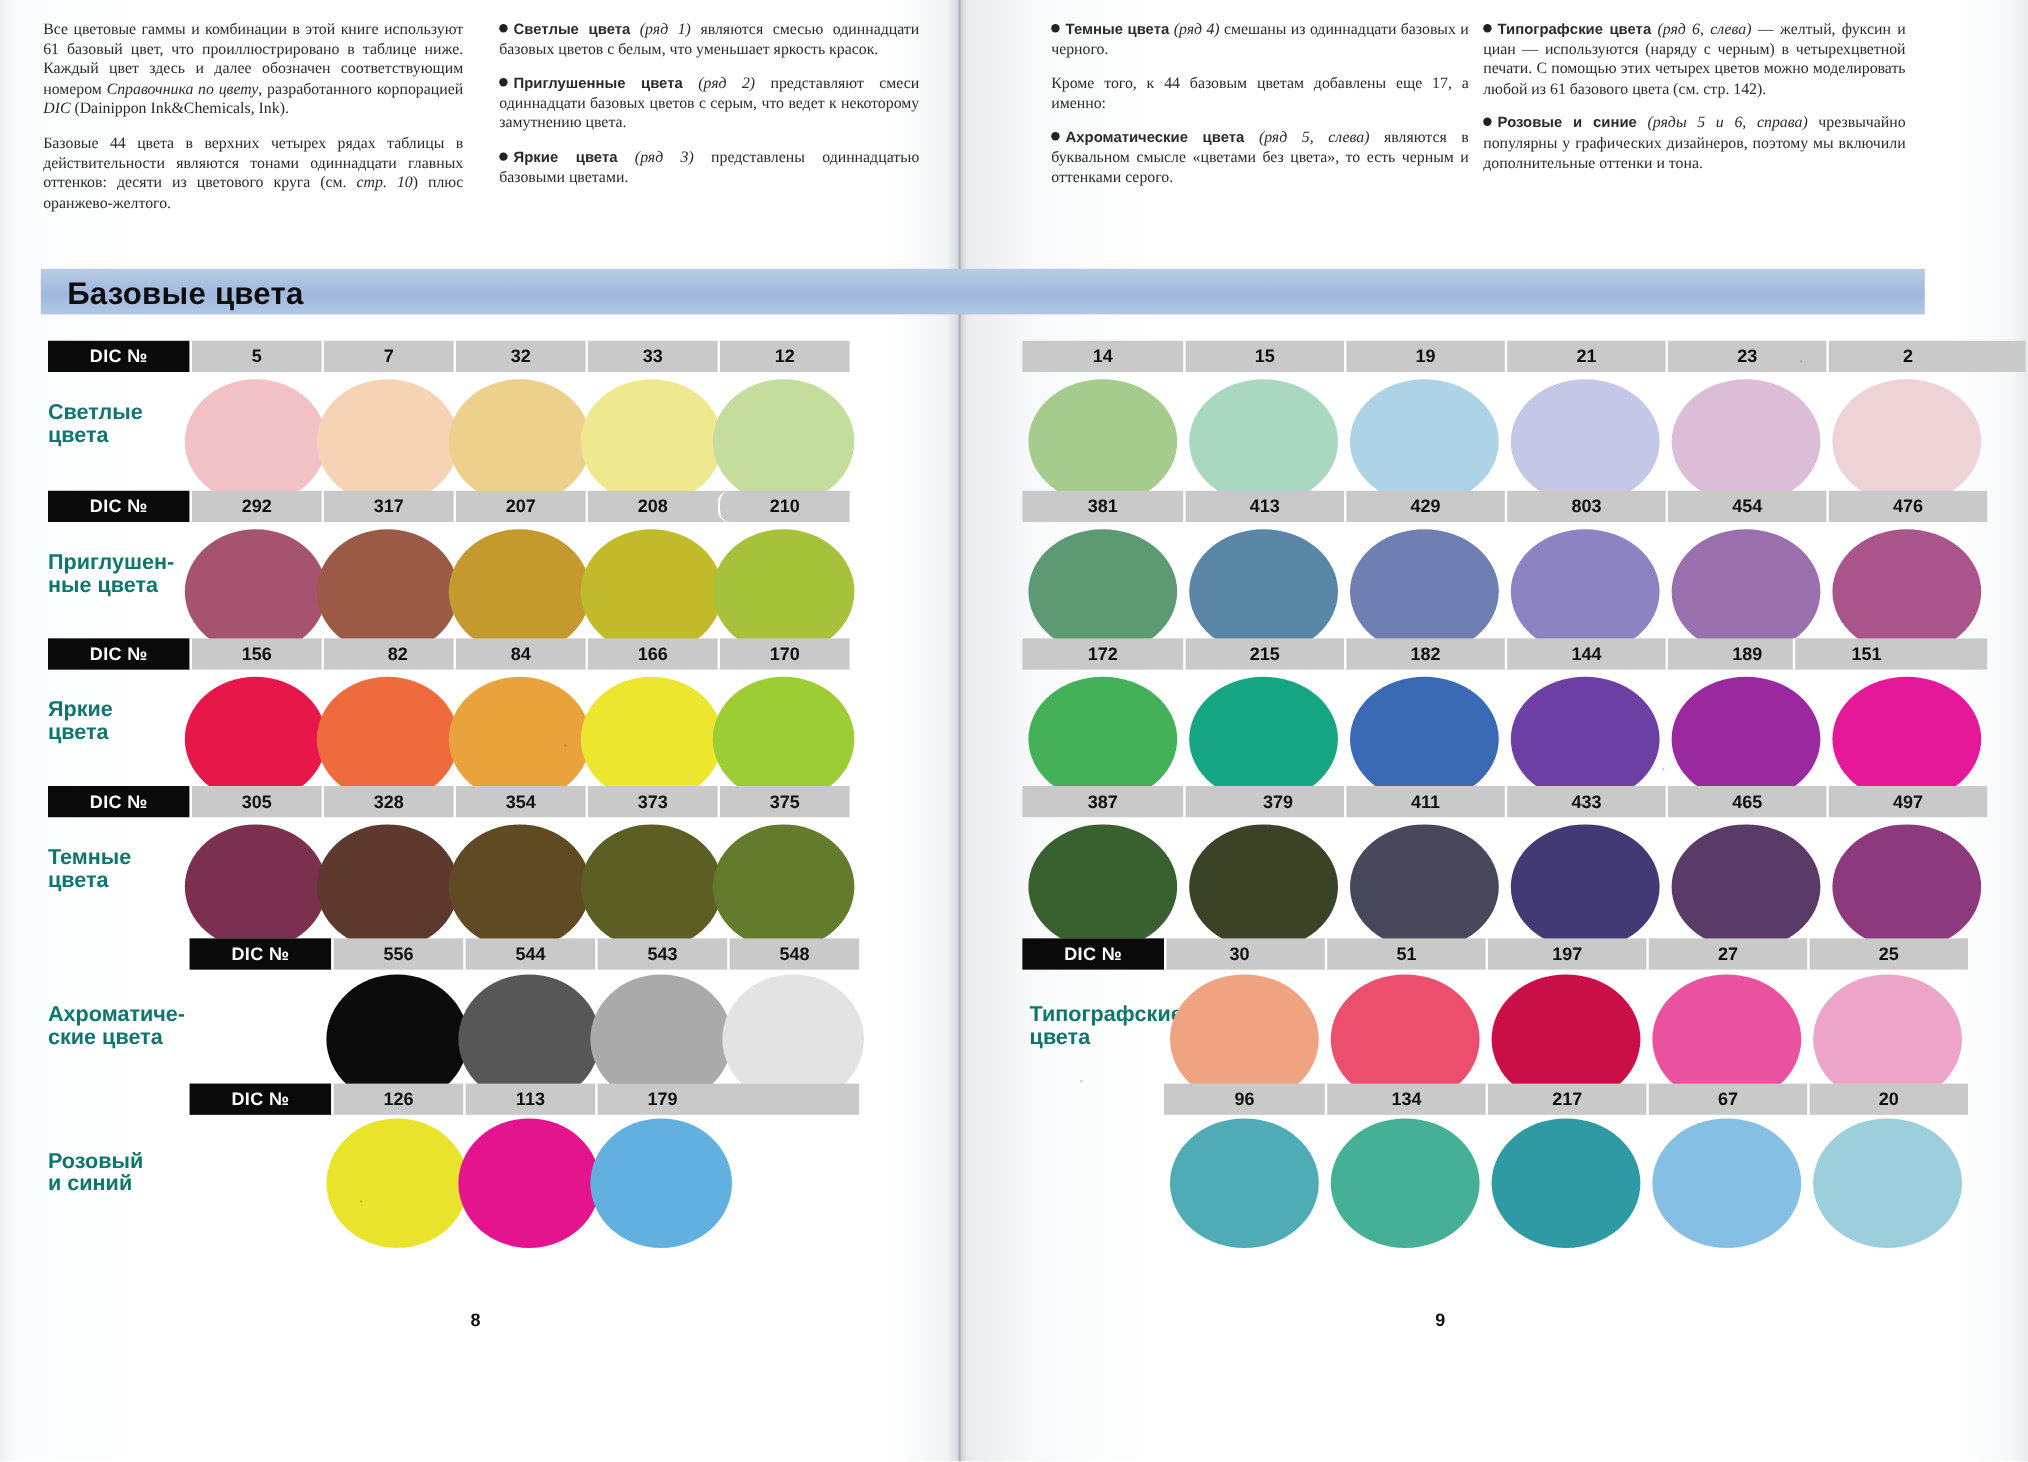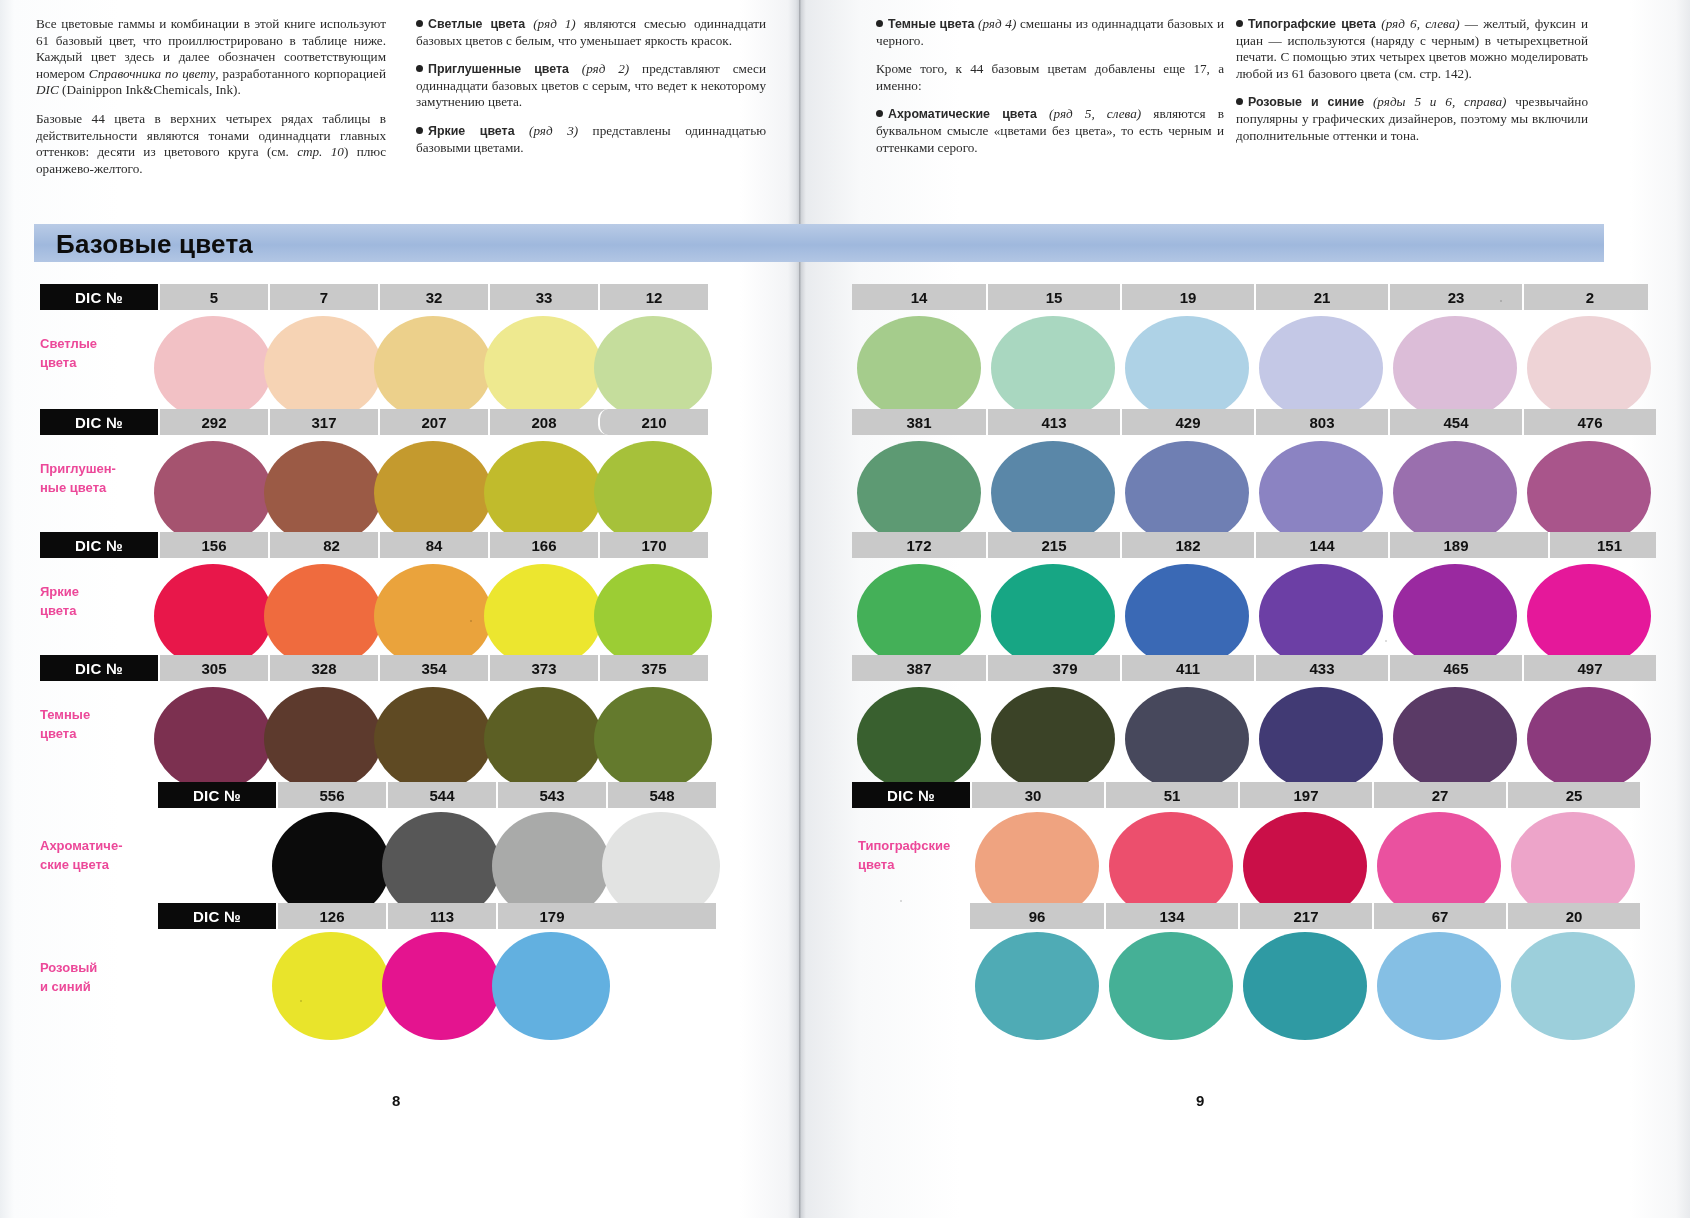--- a/index.html
+++ b/index.html
@@ -61,22 +61,22 @@
   .dicbar .cell{
     position:absolute;top:0;height:26px;
     font-family:"Liberation Sans",sans-serif;font-weight:bold;font-size:15px;
     color:#111;display:flex;align-items:center;justify-content:center;
     border-left:2px solid #ffffff;box-sizing:border-box;
   }
   .dicbar .cell:first-of-type{border-left:none;}
 
   .rowlabel{
     position:absolute;
-    font-family:"Liberation Sans",sans-serif;font-weight:bold;font-size:13px;
-    line-height:19px;color:#ec4899;
+    font-family:"Liberation Sans",sans-serif;font-weight:bold;font-size:18px;
+    line-height:19px;color:#0f766e;
   }
 
   .swatch{position:absolute;border-radius:50%;}
 
   
   .pageno{
     position:absolute;font-family:"Liberation Sans",sans-serif;font-weight:bold;
     font-size:15px;color:#111;
   }
   .pn-left{left:392px;top:1092px;}
@@ -121,21 +121,21 @@
 
 <div class="chart" id="chart">
     <div class="dicbar" style="left: 40px; top: 284px; width: 668px;">
       <div class="lbl">DIC №</div>
       <div class="cell" style="left: 118px; width: 110px;">5</div>
       <div class="cell" style="left: 228px; width: 110px;">7</div>
       <div class="cell" style="left: 338px; width: 110px;">32</div>
       <div class="cell" style="left: 448px; width: 110px;">33</div>
       <div class="cell" style="left: 558px; width: 110px;">12</div>
     </div>
-    <div class="dicbar" style="left: 852px; top: 284px; width: 796px;">
+    <div class="dicbar" style="left: 852px; top: 284px; width: 796px; padding-left: 40px;">
       <div class="cell" style="left: 0px; width: 134px;">14</div>
       <div class="cell" style="left: 134px; width: 134px;">15</div>
       <div class="cell" style="left: 268px; width: 134px;">19</div>
       <div class="cell" style="left: 402px; width: 134px;">21</div>
       <div class="cell" style="left: 536px; width: 134px;">23</div>
       <div class="cell" style="left: 670px; width: 134px;">2</div>
     </div>
     <div class="rowlabel" style="left: 40px; top: 334px; width: 118px;">
       <div>Светлые</div>
       <div>цвета</div>
@@ -189,21 +189,21 @@
       <div class="cell" style="left: 338px; width: 110px;">84</div>
       <div class="cell" style="left: 448px; width: 110px;">166</div>
       <div class="cell" style="left: 558px; width: 110px;">170</div>
     </div>
     <div class="dicbar" style="left: 852px; top: 532px; width: 804px;">
       <div class="cell" style="left: 0px; width: 134px;">172</div>
       <div class="cell" style="left: 134px; width: 134px;">215</div>
       <div class="cell" style="left: 268px; width: 134px;">182</div>
       <div class="cell" style="left: 402px; width: 134px;">144</div>
       <div class="cell" style="left: 536px; width: 134px;">189</div>
-      <div class="cell" style="left: 696px; width: 121px;">151</div>
+      <div class="cell" style="left: 642px; width: 121px;">151</div>
     </div>
     <div class="rowlabel" style="left: 40px; top: 582px; width: 118px;">
       <div>Яркие</div>
       <div>цвета</div>
     </div>
     <div class="swatch" style="left: 154px; top: 564px; width: 118px; height: 104px; background: rgb(232, 23, 74);"></div>
     <div class="swatch" style="left: 264px; top: 564px; width: 118px; height: 104px; background: rgb(239, 107, 62);"></div>
     <div class="swatch" style="left: 374px; top: 564px; width: 118px; height: 104px; background: rgb(234, 163, 60);"></div>
     <div class="swatch" style="left: 484px; top: 564px; width: 118px; height: 104px; background: rgb(236, 230, 47);"></div>
     <div class="swatch" style="left: 594px; top: 564px; width: 118px; height: 104px; background: rgb(156, 205, 52);"></div>

